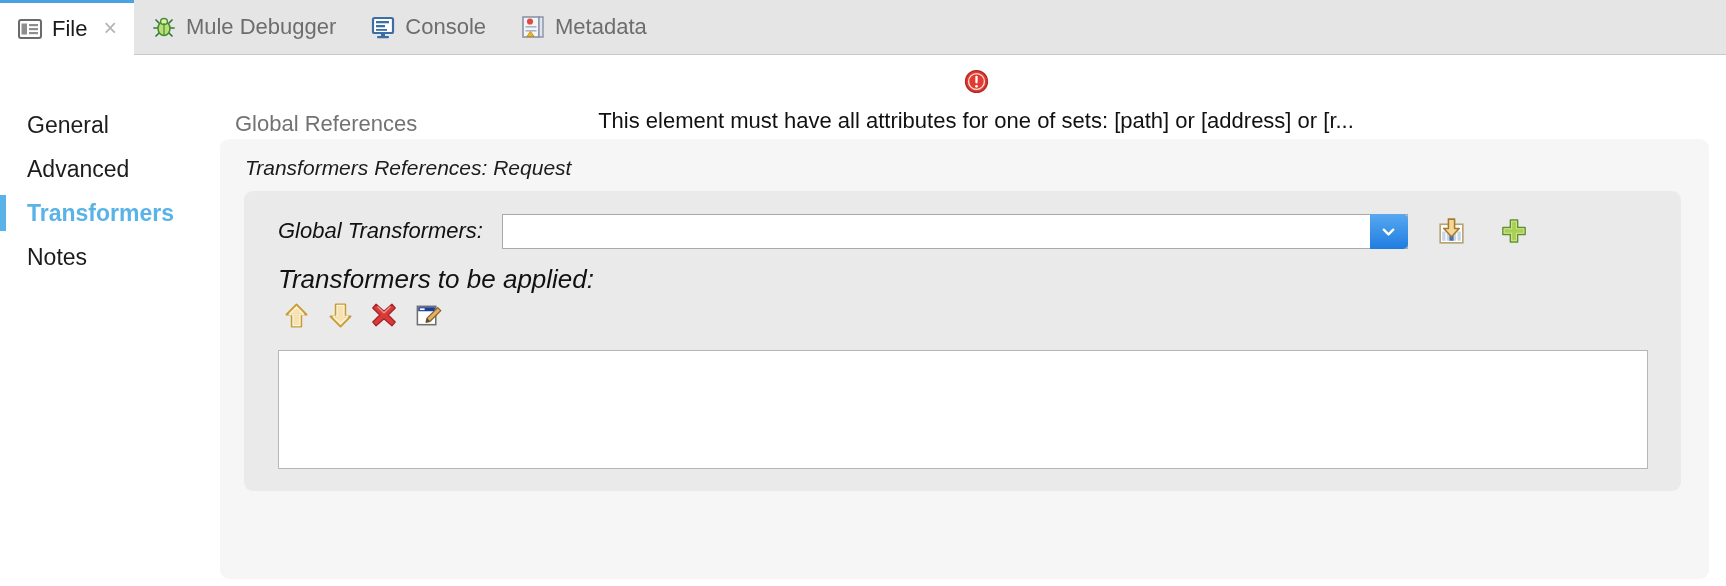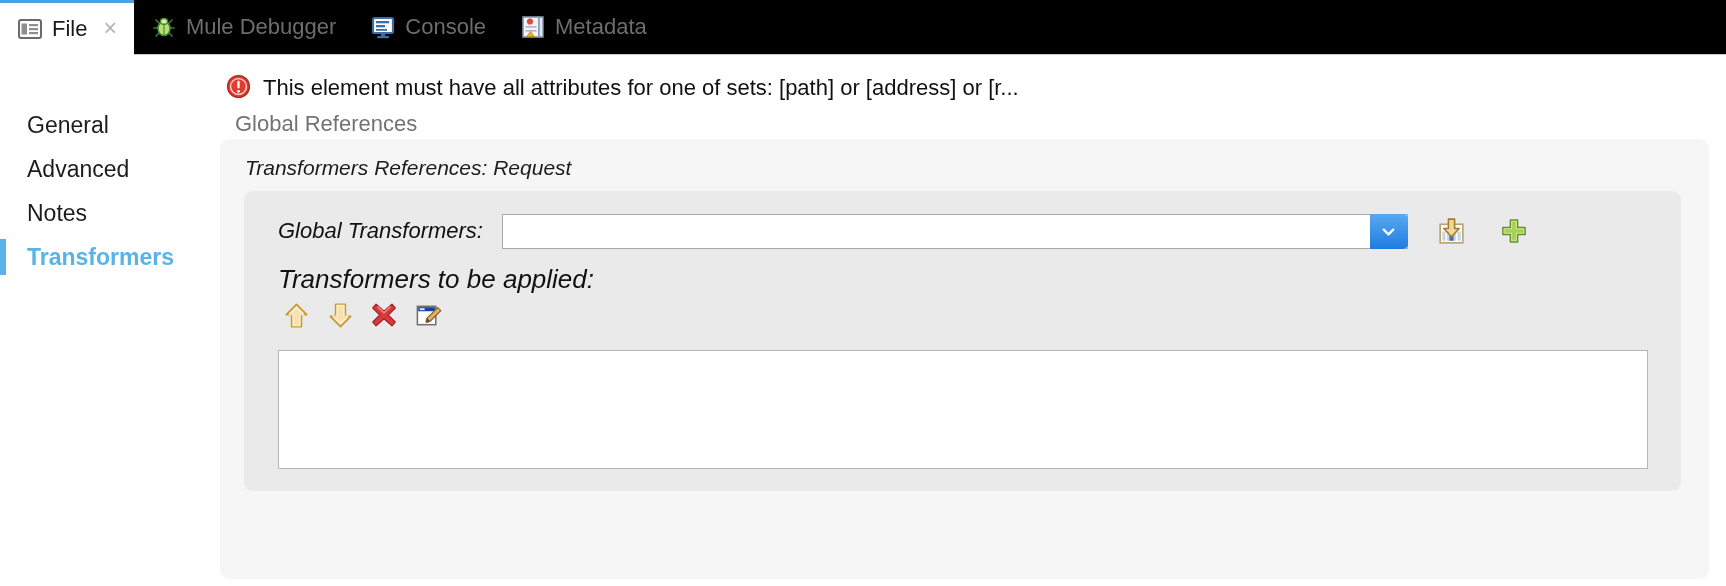--- a/index.html
+++ b/index.html
@@ -8,21 +8,21 @@
     width: 1726px; height: 586px;
     background: #ffffff;
     font-family: "Liberation Sans", sans-serif;
     overflow: hidden;
   }
 
   
   .tabbar {
     position: absolute; left: 0; top: 0;
     width: 1726px; height: 55px;
-    background: #000000;
+    background: #e5e5e5;
     border-bottom: 1px solid #c8c8c8;
     display: flex; align-items: flex-end;
   }
   .tab {
     display: flex; align-items: center;
     gap: 9px;
     padding: 0 17px;
     height: 100%;
     font-size: 22px;
     color: #6d6d6d;
@@ -86,20 +86,21 @@
     position: absolute; left: 213px; top: 0;
     width: 1513px; height: 529px;
     background: #ffffff;
   }
 
   .error-row {
     display: flex; align-items: center;
     gap: 12px;
     padding: 12px 0 0 13px;
     height: 50px;
+    flex-direction: column;
   }
   .error-text {
     font-size: 22px; color: #111111; white-space: nowrap; line-height: 1;
   }
 
   .section-label {
     font-size: 22px; color: #737373;
     padding-left: 22px; margin-top: 6px;
     line-height: 1;
   }
@@ -254,25 +255,25 @@
 
 <div class="workspace">
 
   <div class="sidenav">
     <div class="nav-item">
       <span>General</span>
     </div>
     <div class="nav-item">
       <span>Advanced</span>
     </div>
+    <div class="nav-item selected">
+      <span>Transformers</span>
+    </div>
     <div class="nav-item">
       <span>Notes</span>
-    </div>
-    <div class="nav-item selected">
-      <span>Transformers</span>
     </div>
   </div>
 
   <div class="content">
 
     <div class="error-row">
       <span>
         <svg viewBox="0 0 24 24" width="25" height="25">
           <circle cx="12" cy="12" r="10.5" fill="#e23c32" stroke="#b32a22" stroke-width="1.3"></circle>
           <circle cx="12" cy="12" r="7.6" fill="none" stroke="#ffffff" stroke-width="1.25" opacity="0.85"></circle>

